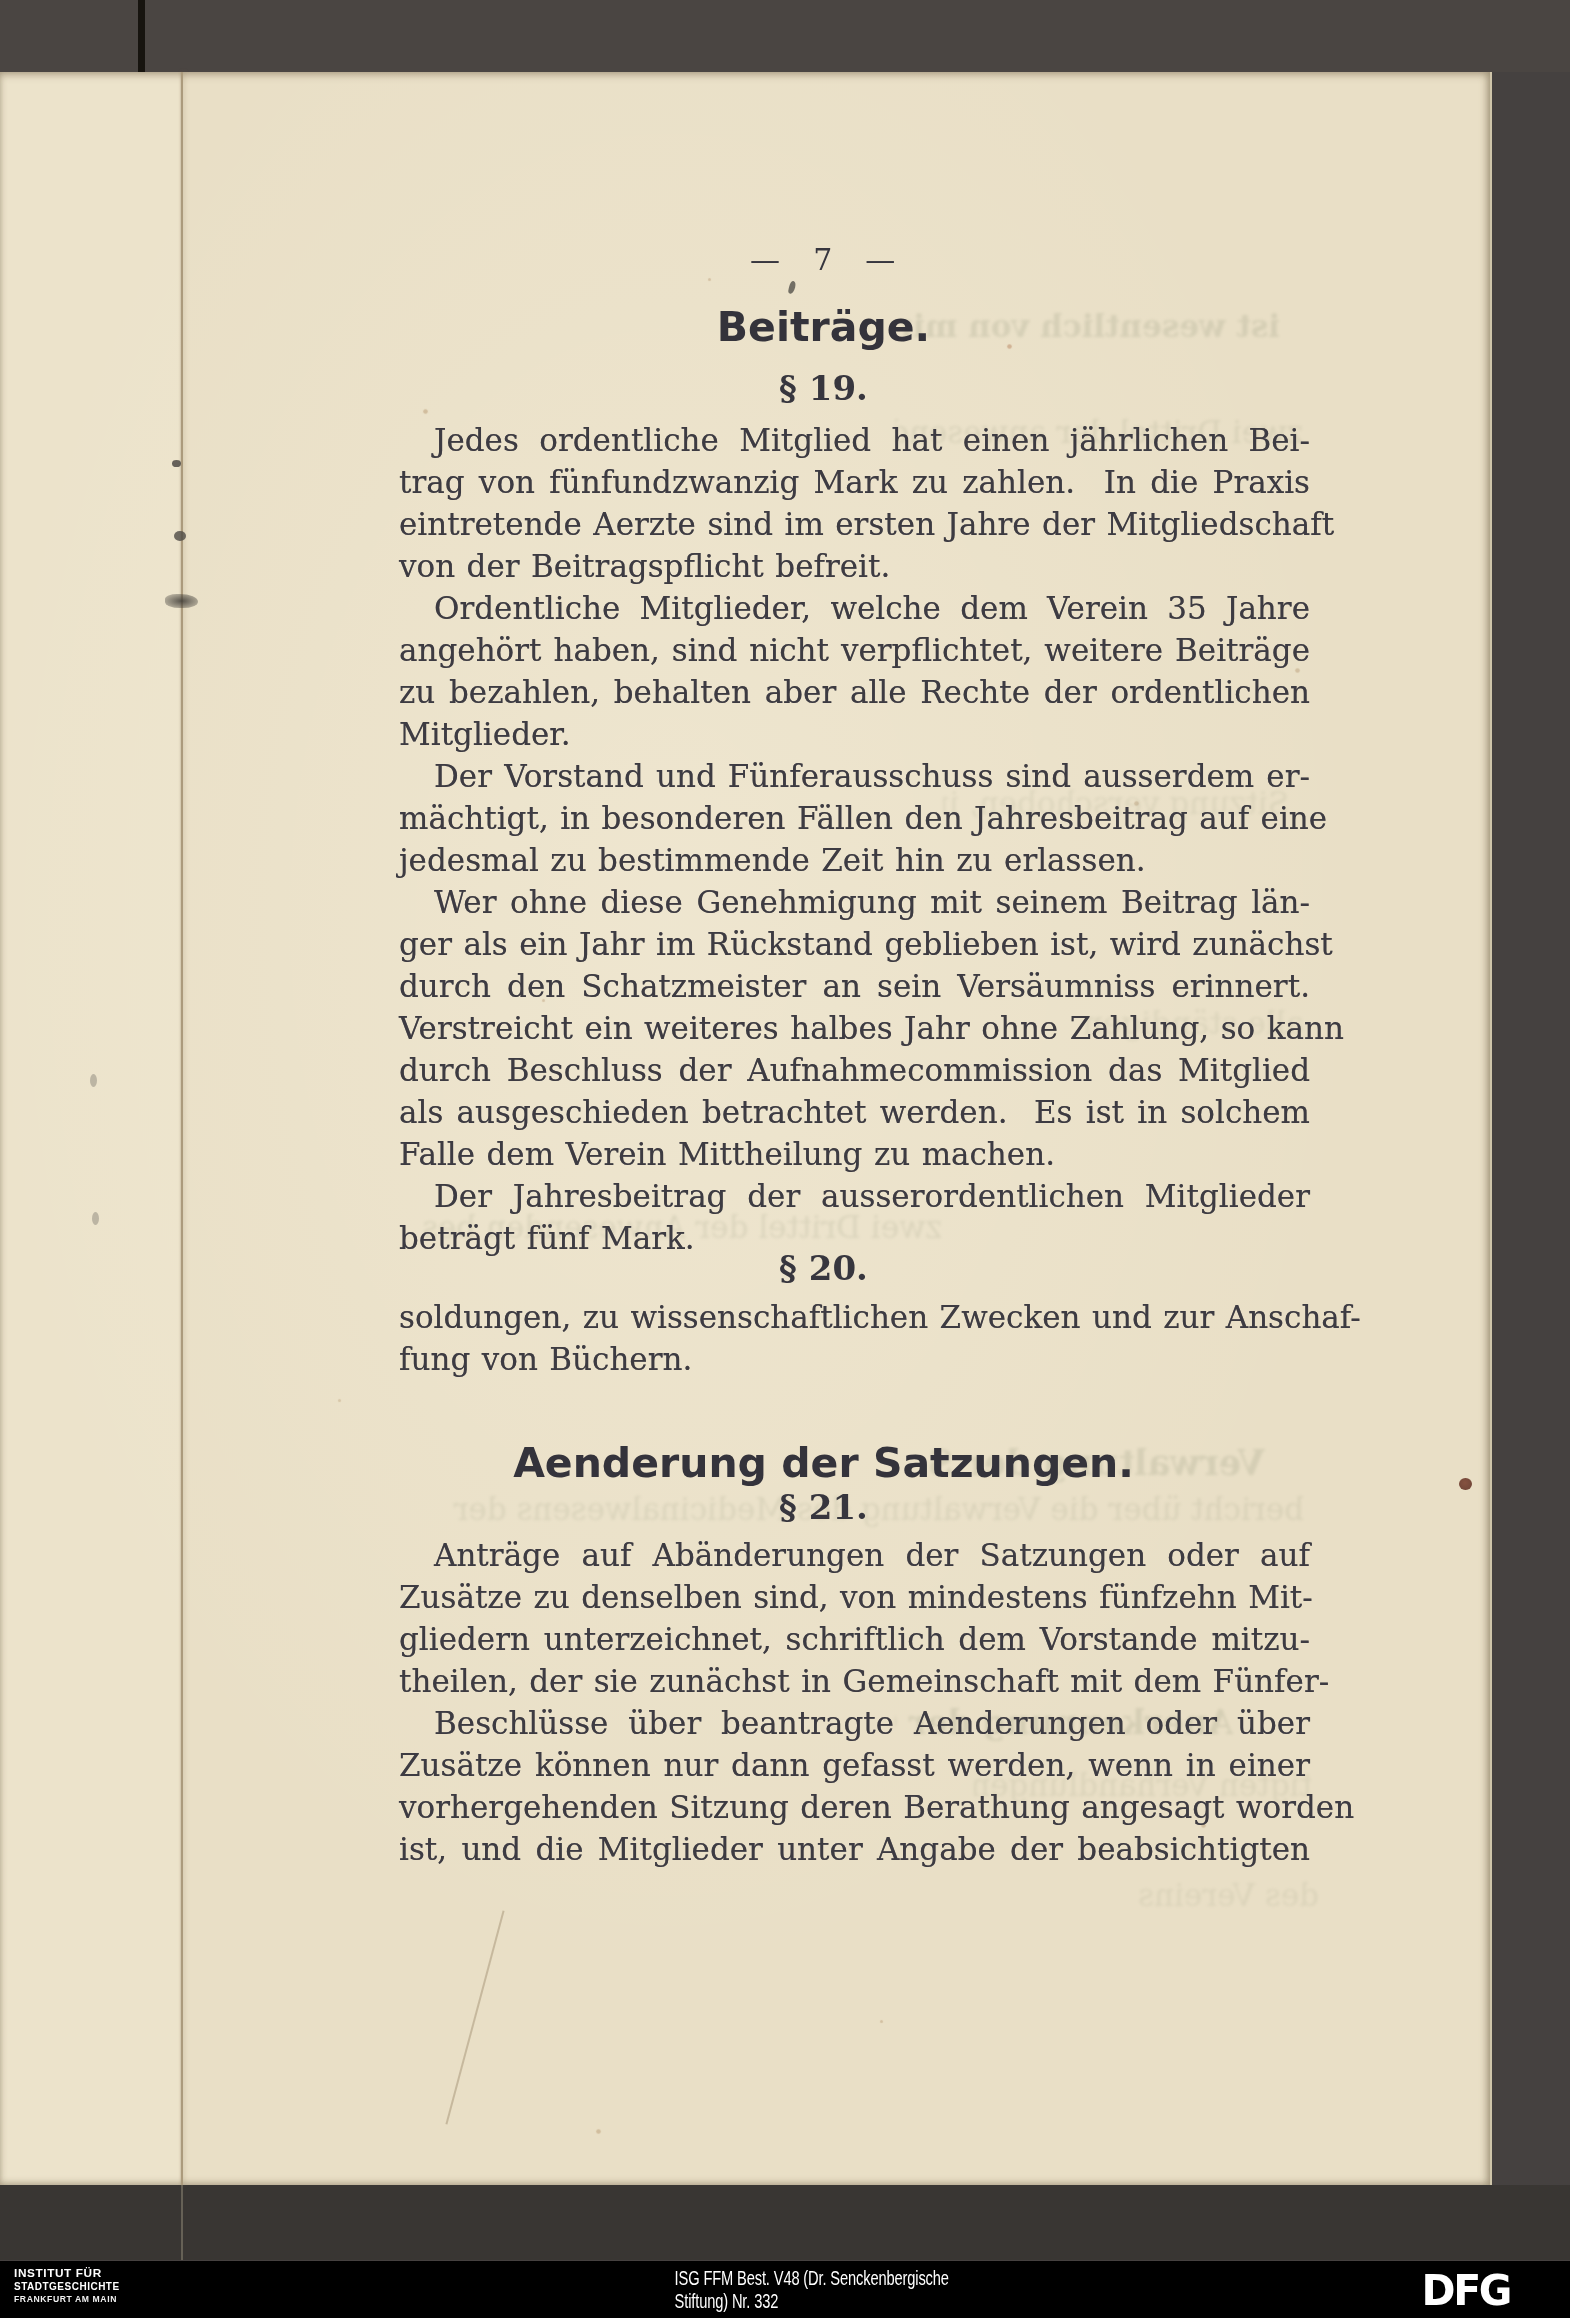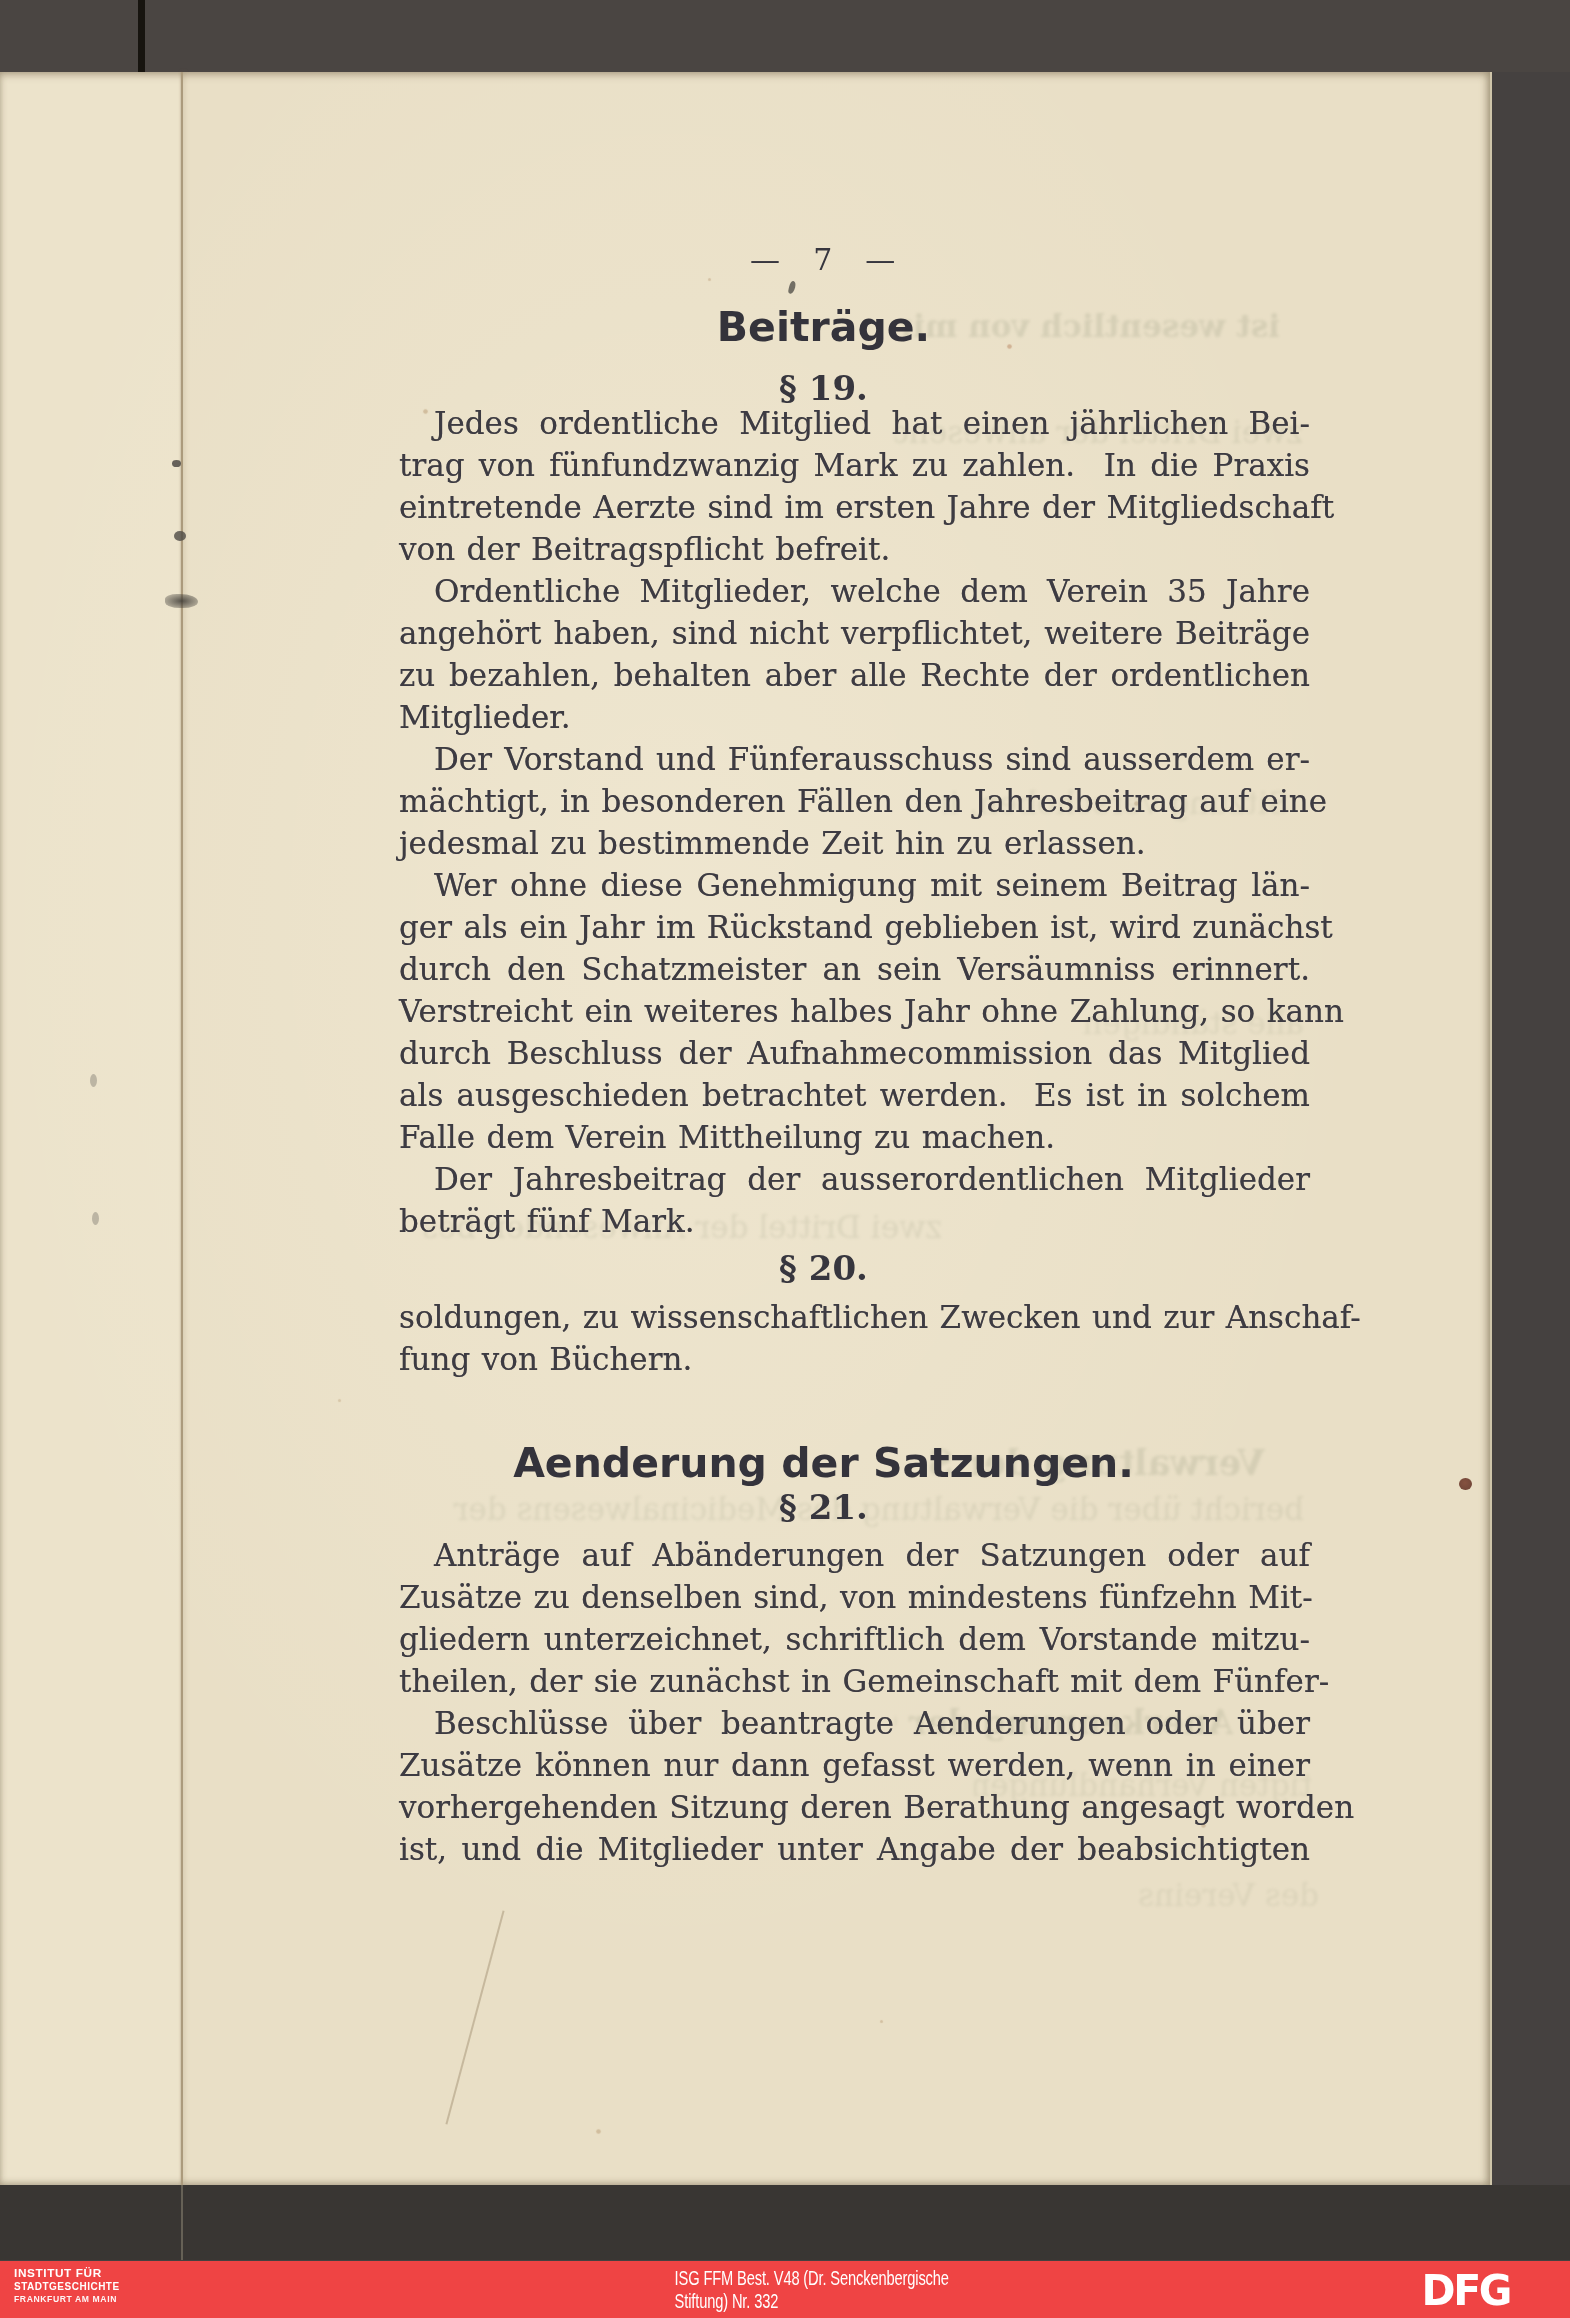--- a/index.html
+++ b/index.html
@@ -62,30 +62,30 @@
   .stream{position:absolute;left:399px;width:911px;color:#3d3b42;font-size:31px;}
   .stream .line{
     height:42px;line-height:42px;
     text-align:justify;text-align-last:justify;
     word-spacing:1.6px;
     text-shadow:0 0 0.5px rgba(61,59,66,.55);
     white-space:nowrap;
   }
   .stream .line.left{text-align:left;text-align-last:left;}
   .stream .line.indent{text-indent:35px;}
-  .stream.sa{top:330px;}
+  .stream.sa{top:347px;}
   .stream.sb{top:1224px;}
   .stream.sc{top:1462px;}
 
   
   .bleeds div{position:absolute;transform:scaleX(-1);filter:blur(1.6px);color:#7d8468;
     font-family:"DejaVu Serif", serif;white-space:nowrap;overflow:hidden;}
 
   
-  .footer-bar{position:absolute;left:0;top:2261px;width:1571px;height:58px;background:#ef4444;
+  .footer-bar{position:absolute;left:0;top:2261px;width:1571px;height:58px;background:#000000;
     font-family:"Liberation Sans", sans-serif;color:#ffffff;}
   .inst{position:absolute;left:14px;top:7px;line-height:1;}
   .inst .l1{font-weight:bold;font-size:11.8px;letter-spacing:0.6px;}
   .inst .l2{font-weight:bold;font-size:10px;letter-spacing:0.5px;margin-top:2.4px;}
   .inst .l3{font-weight:bold;font-size:8.6px;letter-spacing:0.6px;margin-top:2.4px;opacity:.95;}
   .ref{position:absolute;left:613px;top:0;width:440px;height:58px;display:flex;align-items:center;justify-content:center;
     font-size:20.4px;letter-spacing:-0.2px;transform:scaleX(.72);}
   .dfg{position:absolute;right:61px;top:6.3px;font-family:"DejaVu Sans", sans-serif;
     font-weight:900;font-size:41px;letter-spacing:-2.4px;transform:scaleY(1.02);}
 </style>

